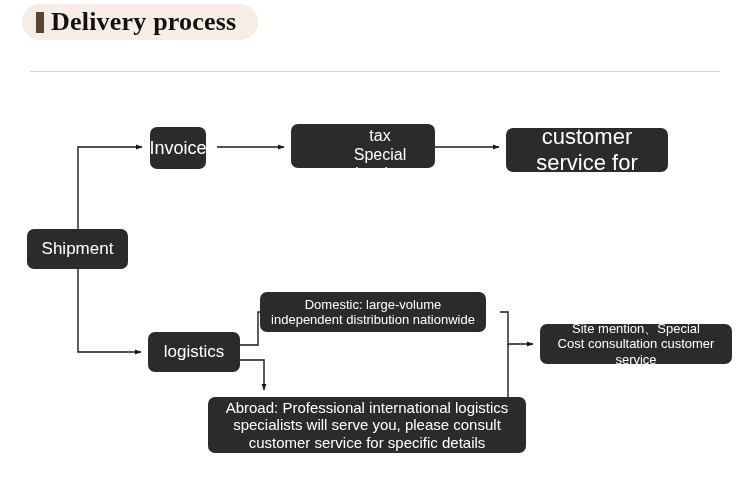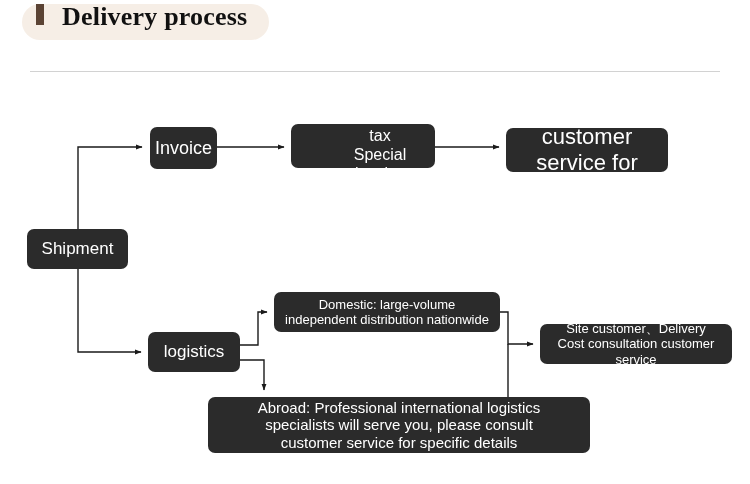--- a/index.html
+++ b/index.html
@@ -16,22 +16,22 @@
   }
 
   
   #header-pill {
     position: absolute;
     left: 22px;
     top: 4px;
     height: 36px;
     padding: 0 22px 0 14px;
     display: flex;
-    align-items: flex-start;
-    gap: 18px;
+    align-items: center;
+    gap: 7px;
     background: #f6eee6;
     border-radius: 18px;
     box-sizing: border-box;
   }
   #accent-bar {
     width: 8px;
     height: 21px;
     background: #5b4334;
     flex: none;
   }
@@ -79,27 +79,27 @@
     align-items: center;
     justify-content: center;
     text-align: center;
     line-height: 1.16;
     padding: 4px 9px;
     white-space: pre-line;
   }
 
   
   #node-shipment   { left: 27px;  top: 229px; width: 101px; height: 40px; font-size: 17px; text-align: center; }
-  #node-invoice    { left: 150px; top: 127px; width: 67px;  height: 42px; font-size: 18px; }
+  #node-invoice    { left: 150px; top: 127px; width: 56px;  height: 42px; font-size: 18px; }
   #node-vat        { left: 291px; top: 124px; width: 144px; height: 44px; font-size: 16px; padding-left: 43px; }
   #node-consult    { left: 506px; top: 128px; width: 162px; height: 44px; font-size: 22px; }
   #node-logistics  { left: 148px; top: 332px; width: 92px;  height: 40px; font-size: 17px; }
-  #node-domestic   { left: 274px; top: 292px; width: 226px; height: 40px; font-size: 13px; }
+  #node-domestic   { left: 260px; top: 292px; width: 226px; height: 40px; font-size: 13px; }
   #node-site       { left: 540px; top: 324px; width: 192px; height: 40px; font-size: 13px; }
-  #node-abroad     { left: 208px; top: 397px; width: 382px; height: 56px; font-size: 15px; }
+  #node-abroad     { left: 208px; top: 397px; width: 318px; height: 56px; font-size: 15px; }
 </style>
 </head>
 <body>
 
 <div id="header-pill">
   <span id="accent-bar"></span>
   <span id="page-title">Delivery process</span>
 </div>
 <div id="divider"></div>
 
@@ -133,19 +133,19 @@
 
   <div class="node" id="node-shipment">Shipment</div>
   <div class="node" id="node-invoice">Invoice</div>
   <div class="node" id="node-vat">Value-added tax
 Special invoice</div>
   <div class="node" id="node-consult">Consult customer
 service for details</div>
   <div class="node" id="node-logistics">logistics</div>
   <div class="node" id="node-domestic">Domestic: large-volume
 independent distribution nationwide</div>
-  <div class="node" id="node-site">Site customer、Delivery
+  <div class="node" id="node-site">Site mention、Special
 Cost consultation customer service</div>
   <div class="node" id="node-abroad">Abroad: Professional international logistics
 specialists will serve you, please consult
 customer service for specific details</div>
 
 </div>
 
 </body></html>

